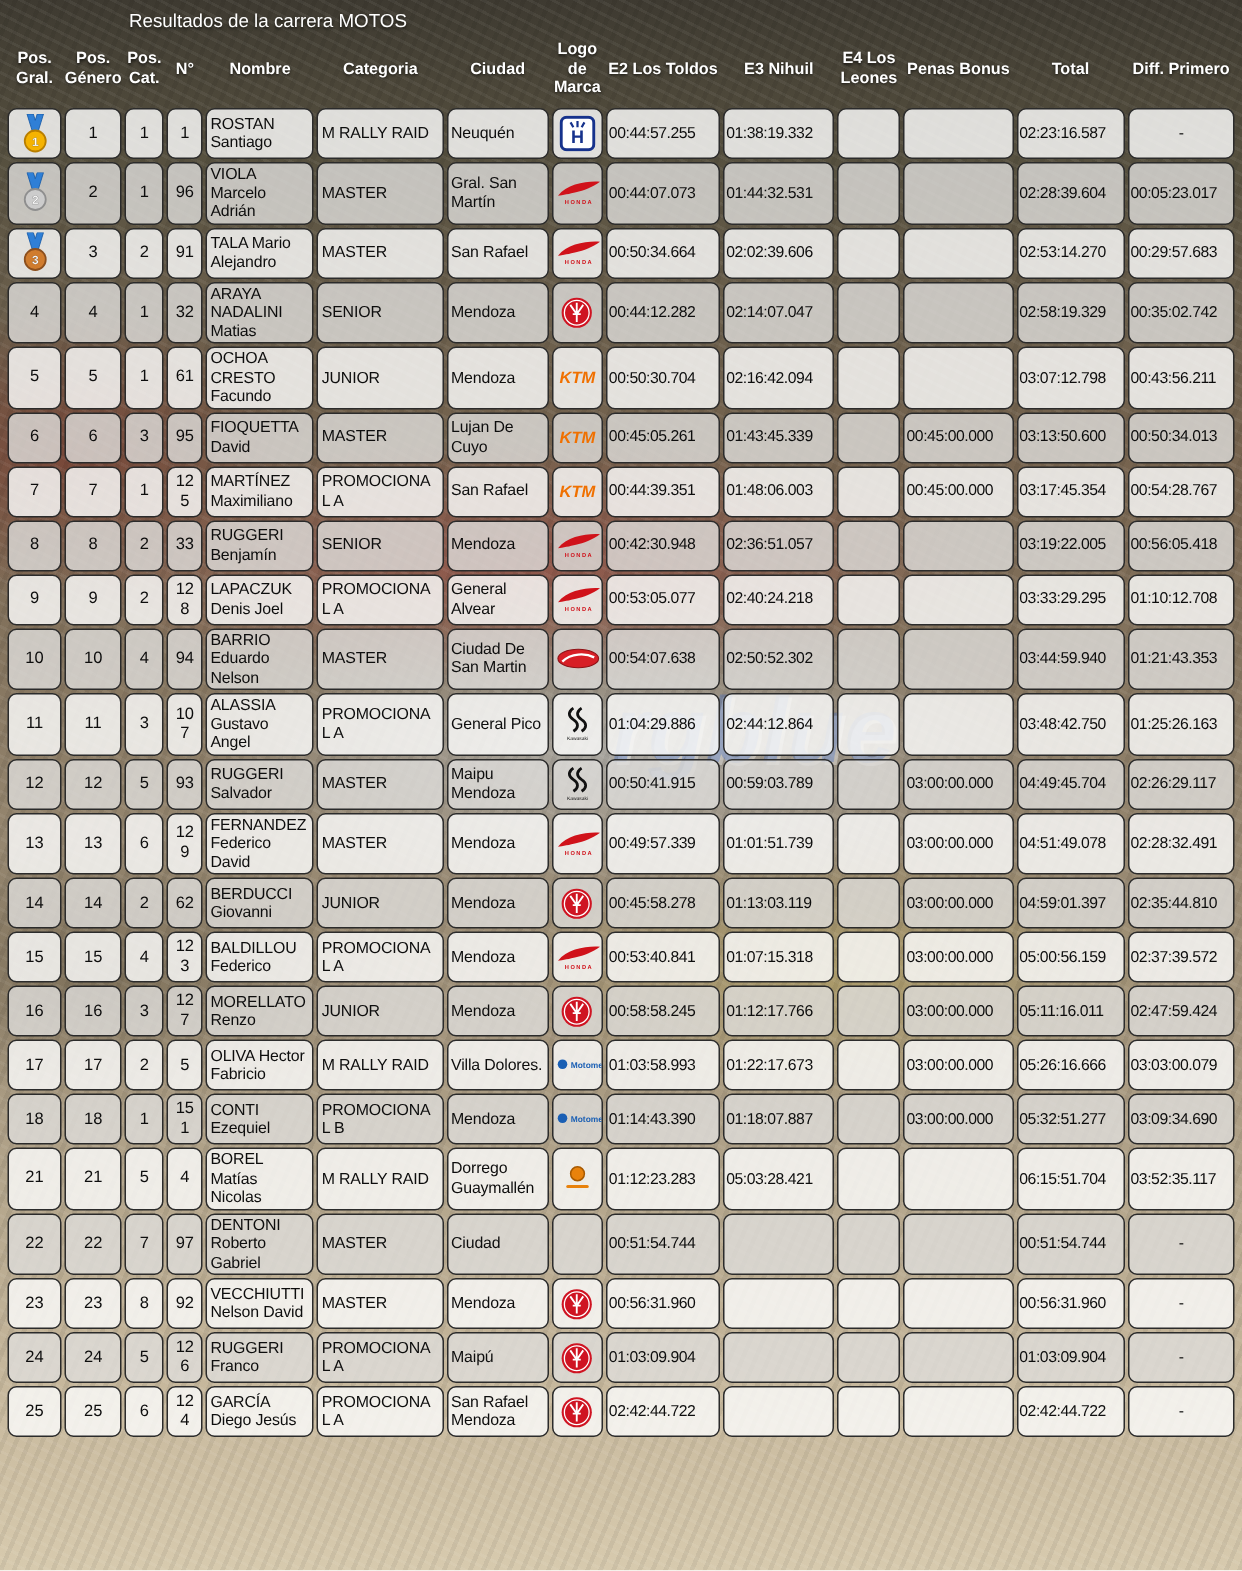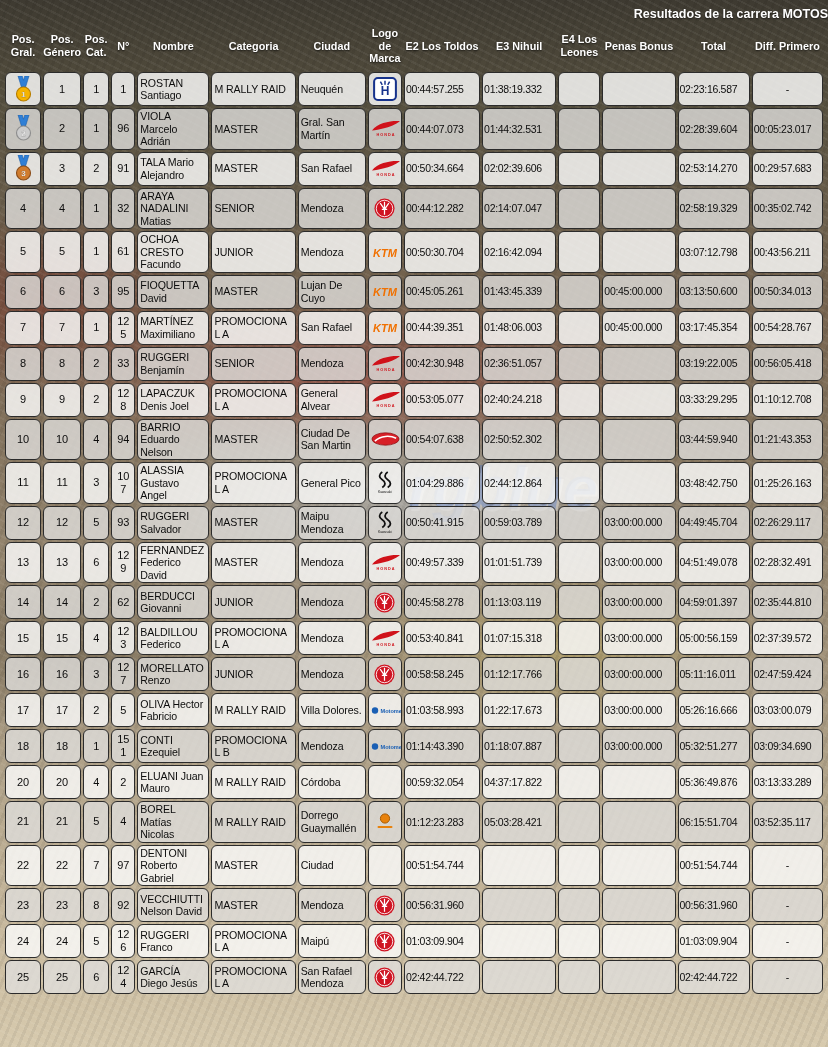--- a/index.html
+++ b/index.html
@@ -20,22 +20,22 @@
       repeating-linear-gradient(113deg, rgba(0,0,0,0.055) 0 3px, rgba(0,0,0,0) 3px 8px),
       repeating-linear-gradient(27deg, rgba(255,255,255,0.05) 0 2px, rgba(255,255,255,0) 2px 7px);
   }
   .watermark {
     position:absolute; left:408px; top:452px; z-index:0;
     font-size:62px; font-weight:bold; font-style:italic;
     color:rgba(45,95,200,0.30); text-shadow:2px 2px 0 rgba(255,255,255,0.35);
     pointer-events:none;
   }
   .title {
-    position:relative; z-index:2; color:#fff; font-size:12.5px; font-weight:bold;
-    text-align:right; padding:7px 0 2px 86px;
+    position:relative; z-index:2; color:#fff; font-size:12.5px; font-weight:normal;
+    text-align:left; padding:7px 0 2px 86px;
     text-shadow:0 1px 2px rgba(0,0,0,0.65);
   }
   table.results {
     position:relative; z-index:1; border-collapse:separate; border-spacing:2px;
     margin:0 3px; width:822px; table-layout:fixed;
   }
   th {
     color:#fff; font-size:10.8px; font-weight:bold; text-align:center;
     vertical-align:middle; padding:1px 0 4px; line-height:1.18; height:40px;
     text-shadow:0 1px 2px rgba(0,0,0,0.7); overflow:hidden;
@@ -446,36 +446,20 @@
               <text x="21" y="6.8" text-anchor="middle" font-size="5.6" font-weight="bold" fill="#1a5fb4">Motomel</text>
             </svg></td>
           <td class="col-e2">01:14:43.390</td>
           <td class="col-e3">01:18:07.887</td>
           <td class="col-e4"></td>
           <td class="col-penas">03:00:00.000</td>
           <td class="col-total">05:32:51.277</td>
           <td class="col-diff">03:09:34.690</td>
         </tr>
         <tr>
-          <td class="col-pos_gral">20</td>
-          <td class="col-pos_genero">20</td>
-          <td class="col-pos_cat">4</td>
-          <td class="col-num">2</td>
-          <td class="col-name">ELUANI Juan Mauro</td>
-          <td class="col-category">M RALLY RAID</td>
-          <td class="col-city">Córdoba</td>
-          <td class="col-brand"></td>
-          <td class="col-e2">00:59:32.054</td>
-          <td class="col-e3">04:37:17.822</td>
-          <td class="col-e4"></td>
-          <td class="col-penas"></td>
-          <td class="col-total">05:36:49.876</td>
-          <td class="col-diff">03:13:33.289</td>
-        </tr>
-        <tr>
           <td class="col-pos_gral">21</td>
           <td class="col-pos_genero">21</td>
           <td class="col-pos_cat">5</td>
           <td class="col-num">4</td>
           <td class="col-name">BOREL Matías Nicolas</td>
           <td class="col-category">M RALLY RAID</td>
           <td class="col-city">Dorrego Guaymallén</td>
           <td class="col-brand"><svg width="20" height="17" viewBox="0 0 20 17">
               <circle cx="10" cy="5.5" r="4.6" fill="#e8820c" stroke="#a85a00" stroke-width="1"></circle>
               <rect x="2.5" y="13" width="15" height="2" rx="1" fill="#e8820c"></rect>

